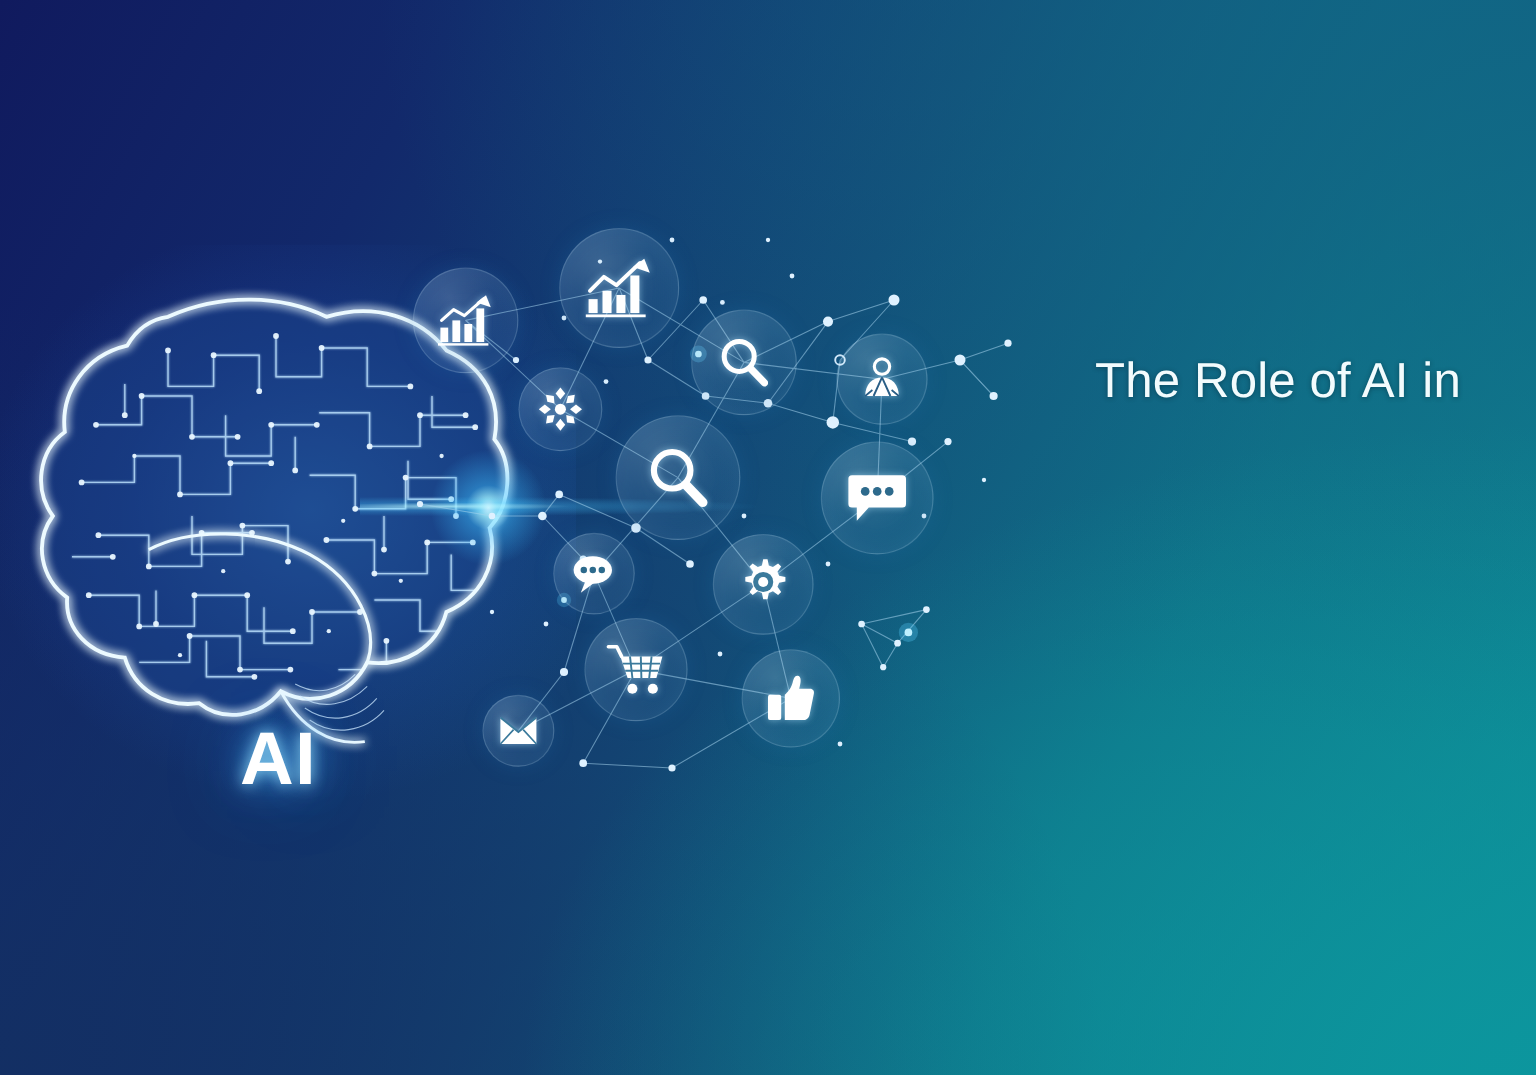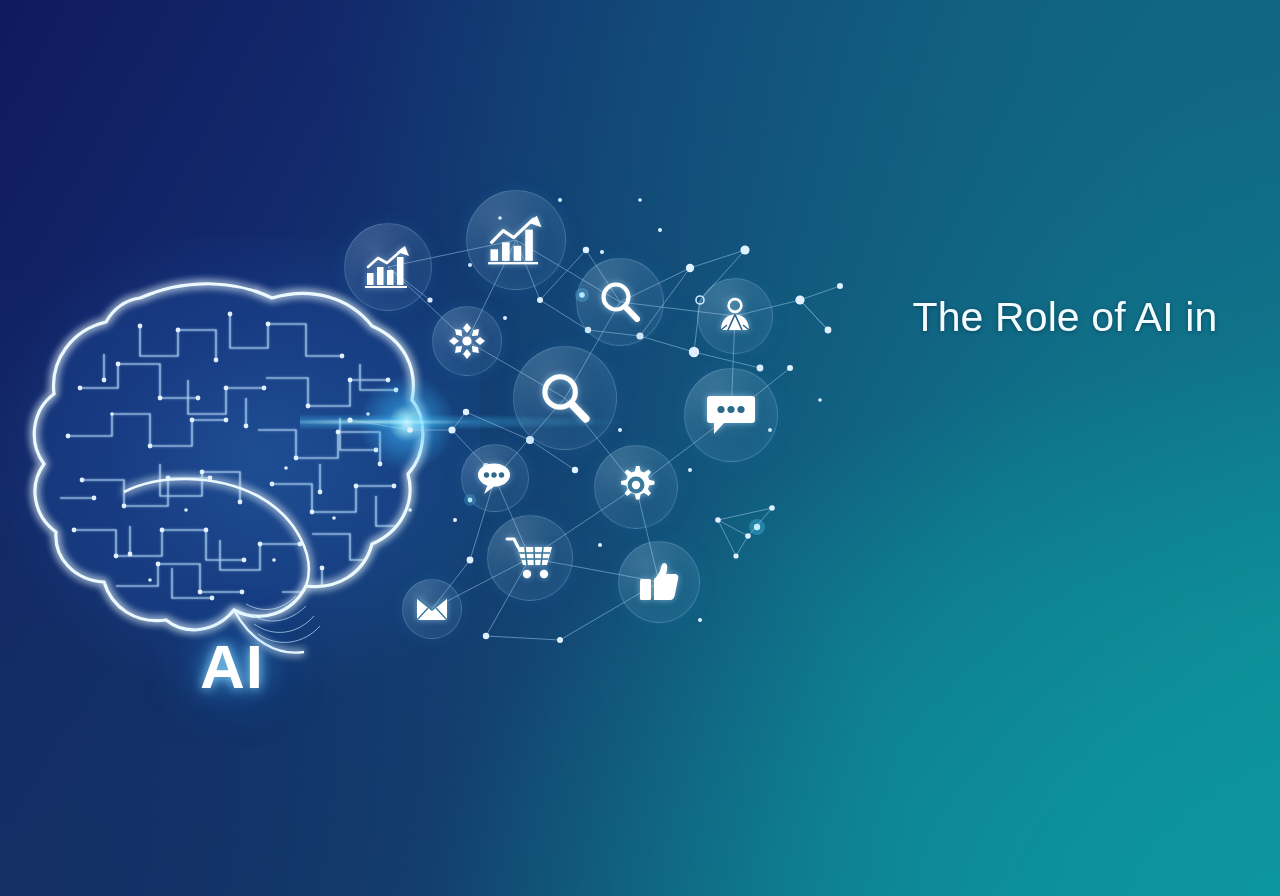--- a/index.html
+++ b/index.html
@@ -16,21 +16,21 @@
     overflow:hidden;
     background:
       radial-gradient(120% 110% at 100% 100%, rgba(12,150,158,0.95) 0%, rgba(12,150,158,0.0) 55%),
       radial-gradient(130% 120% at 100% 0%,  rgba(17,100,132,0.92) 0%, rgba(17,100,132,0.0) 58%),
       radial-gradient(120% 120% at 0% 100%,  rgba(19,47,99,0.95) 0%, rgba(19,47,99,0.0) 60%),
       linear-gradient(118deg, #101a5e 0%, #12296b 22%, #134a77 48%, #0f7589 72%, #0e8f97 100%);
   }
 
   
   #brain-wrap {
-    position:absolute; left:20px; top:268px;
+    position:absolute; left:20px; top:234px;
     width:430px; height:400px;
   }
   #brain-glow {
     position:absolute; left:-30px; top:-30px;
     width:490px; height:460px;
     background:radial-gradient(ellipse at 55% 48%, rgba(70,170,255,0.38) 0%, rgba(40,110,220,0.16) 42%, rgba(0,0,0,0) 72%);
     pointer-events:none;
   }
   #brain-svg { position:absolute; left:0; top:0; width:430px; height:400px; }
 

